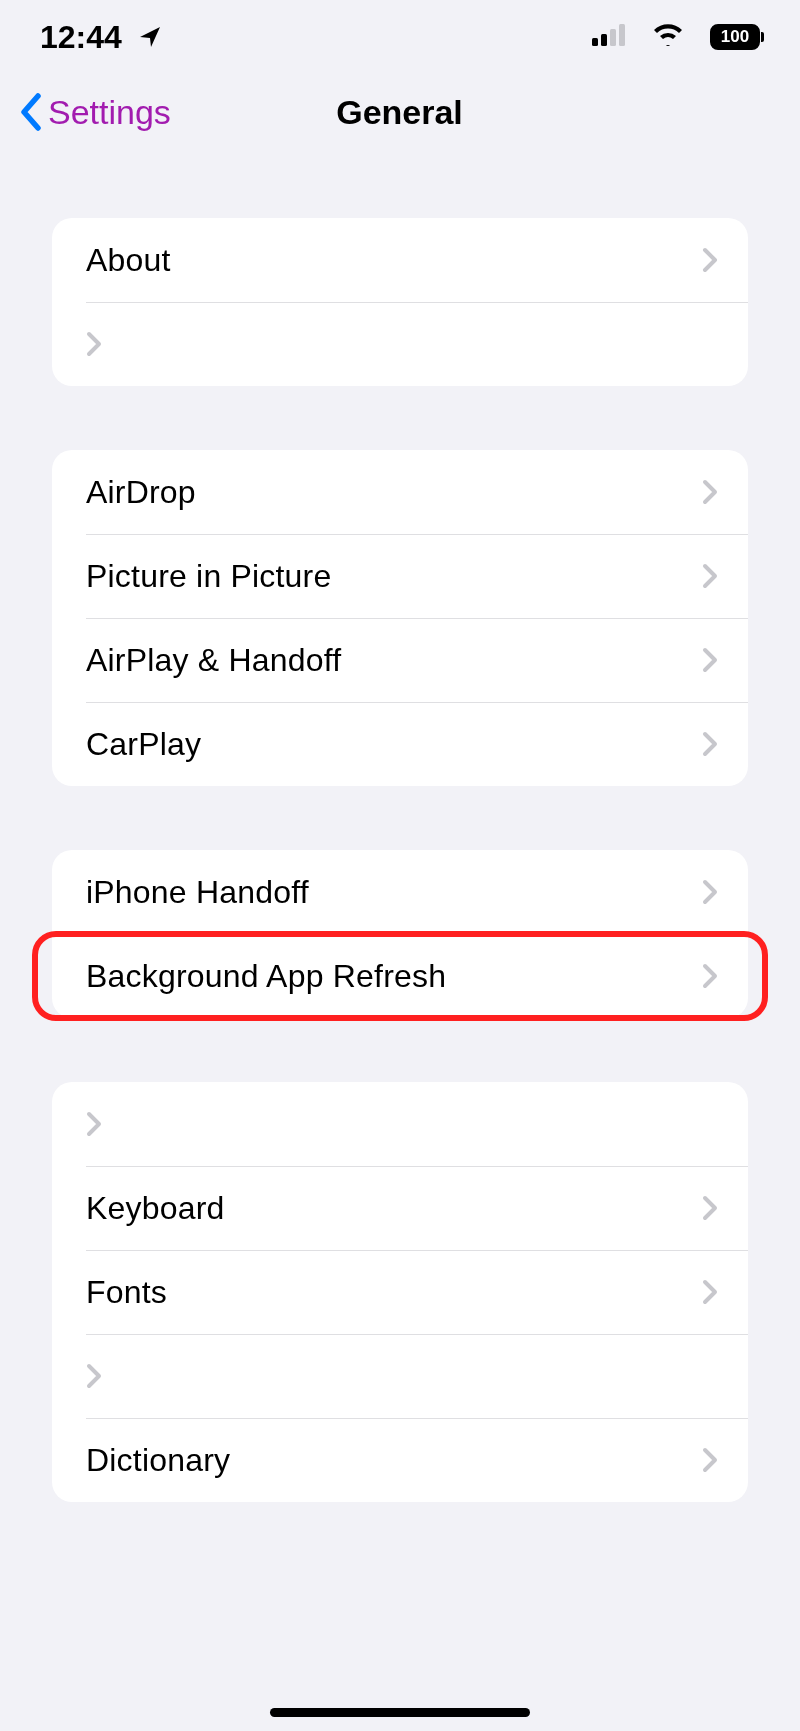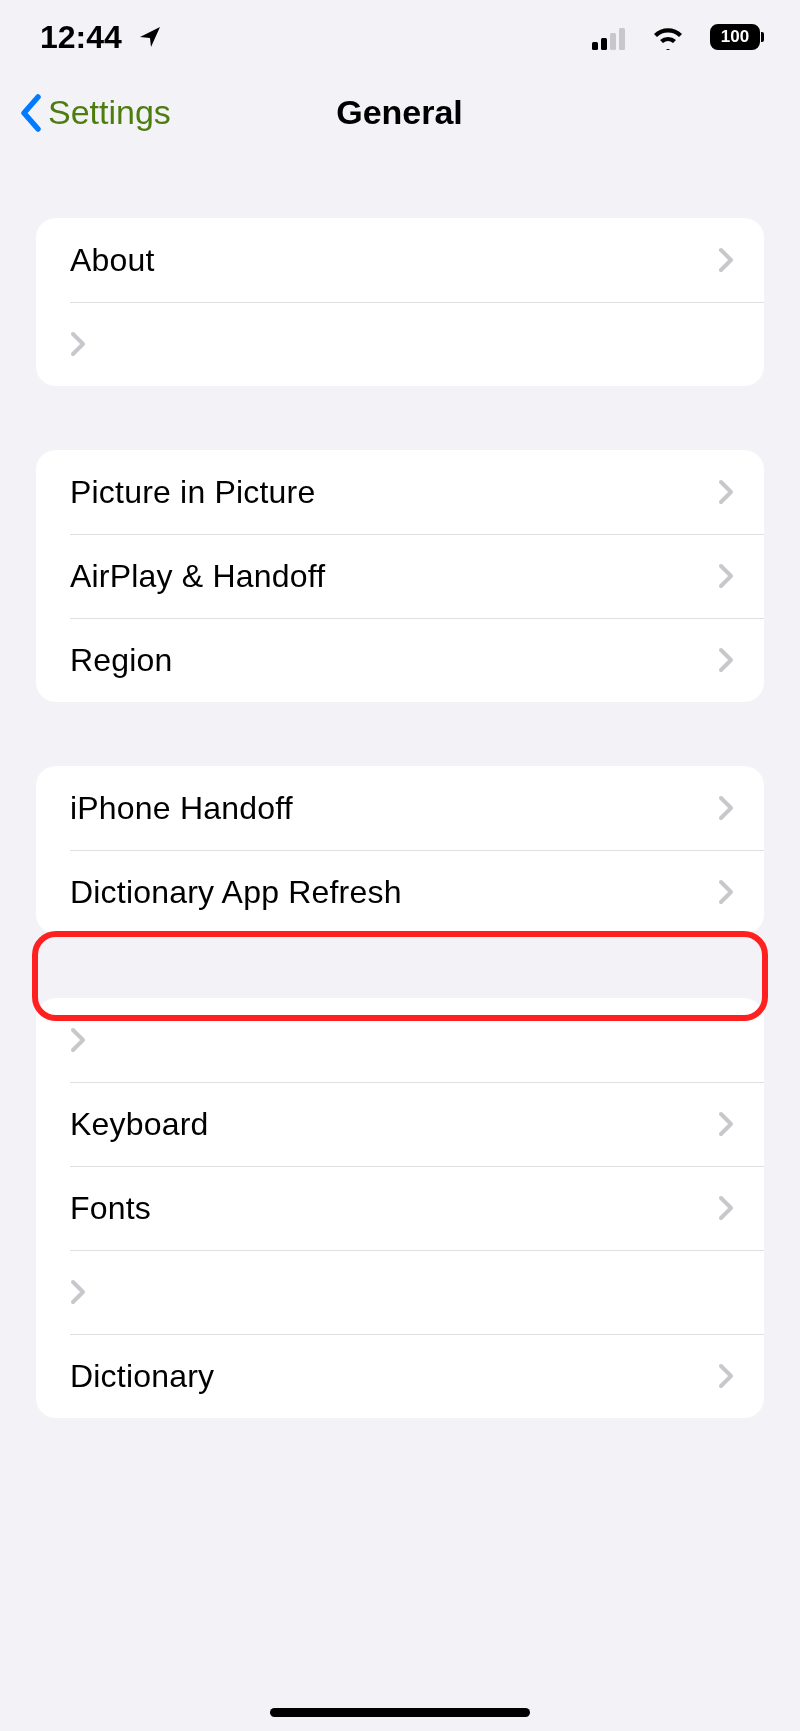--- a/index.html
+++ b/index.html
@@ -28,21 +28,21 @@
     font-weight: 600;
   }
   .status-left {
     display: flex;
     align-items: center;
     gap: 16px;
     justify-content: flex-end;
   }
   .status-right {
     display: flex;
-    align-items: flex-end;
+    align-items: flex-start;
     gap: 27px;
   }
   .location-icon svg, .wifi-icon svg, .battery-icon svg, .cell-icon svg {
     display: block;
   }
   .battery-box {
     display:flex;
     align-items:center;
   }
   .battery-body {
@@ -66,42 +66,42 @@
   .nav-bar {
     position: relative;
     height: 88px;
     display: flex;
     align-items: center;
     padding: 0 18px;
     margin-top: 8px;
   }
   .back-button {
     display: flex;
-    align-items: flex-end;
-    color: #4d7c0f;
+    align-items: flex-start;
+    color: #a21caf;
     font-size: 34px;
     font-weight: 400;
     gap: 4px;
   }
   .back-chevron {
     width: 26px;
     height: 38px;
   }
   .nav-title {
     position: absolute;
     left: 0; right: 1px;
     text-align: center;
     font-size: 34px;
     font-weight: 600;
     pointer-events: none;
   }
 
   
   .content {
-    padding: 0 36px;
+    padding: 0 52px;
   }
   .group {
     background: #fff;
     border-radius: 20px;
     margin-top: 64px;
     overflow: hidden;
   }
   .group:first-child {
     margin-top: 62px;
   }
@@ -218,56 +218,64 @@
       <span class="disclosure">
           <svg width="16" height="26" viewBox="0 0 16 26">
             <path d="M3 3 L13 13 L3 23" stroke="#c7c7cc" stroke-width="4" stroke-linecap="round" stroke-linejoin="round" fill="none"></path>
           </svg>
         </span>
     </div>
   </div>
 
   <div class="group">
     <div class="row">
+      <span>AirDrop</span>
+      <span class="disclosure">
+          <svg width="16" height="26" viewBox="0 0 16 26">
+            <path d="M3 3 L13 13 L3 23" stroke="#c7c7cc" stroke-width="4" stroke-linecap="round" stroke-linejoin="round" fill="none"></path>
+          </svg>
+        </span>
+    </div>
+    <div class="row">
       <span>Picture in Picture</span>
       <span class="disclosure">
           <svg width="16" height="26" viewBox="0 0 16 26">
             <path d="M3 3 L13 13 L3 23" stroke="#c7c7cc" stroke-width="4" stroke-linecap="round" stroke-linejoin="round" fill="none"></path>
           </svg>
         </span>
     </div>
     <div class="row">
       <span>AirPlay &amp; Handoff</span>
       <span class="disclosure">
           <svg width="16" height="26" viewBox="0 0 16 26">
             <path d="M3 3 L13 13 L3 23" stroke="#c7c7cc" stroke-width="4" stroke-linecap="round" stroke-linejoin="round" fill="none"></path>
           </svg>
         </span>
     </div>
     <div class="row">
-      <span>Region</span>
+      <span>CarPlay</span>
       <span class="disclosure">
           <svg width="16" height="26" viewBox="0 0 16 26">
             <path d="M3 3 L13 13 L3 23" stroke="#c7c7cc" stroke-width="4" stroke-linecap="round" stroke-linejoin="round" fill="none"></path>
           </svg>
         </span>
     </div>
   </div>
 
   <div class="group" id="group-3" style="position:relative;">
     <div class="row">
       <span>iPhone Handoff</span>
       <span class="disclosure">
           <svg width="16" height="26" viewBox="0 0 16 26">
             <path d="M3 3 L13 13 L3 23" stroke="#c7c7cc" stroke-width="4" stroke-linecap="round" stroke-linejoin="round" fill="none"></path>
           </svg>
         </span>
     </div>
     <div class="row" id="row-bg-refresh">
-      <span>Dictionary App Refresh</span>
+      <span>Background App Refresh</span>
       <span class="disclosure">
           <svg width="16" height="26" viewBox="0 0 16 26">
             <path d="M3 3 L13 13 L3 23" stroke="#c7c7cc" stroke-width="4" stroke-linecap="round" stroke-linejoin="round" fill="none"></path>
           </svg>
         </span>
     </div>
   </div>
 
   <div class="group">
     <div class="row">

